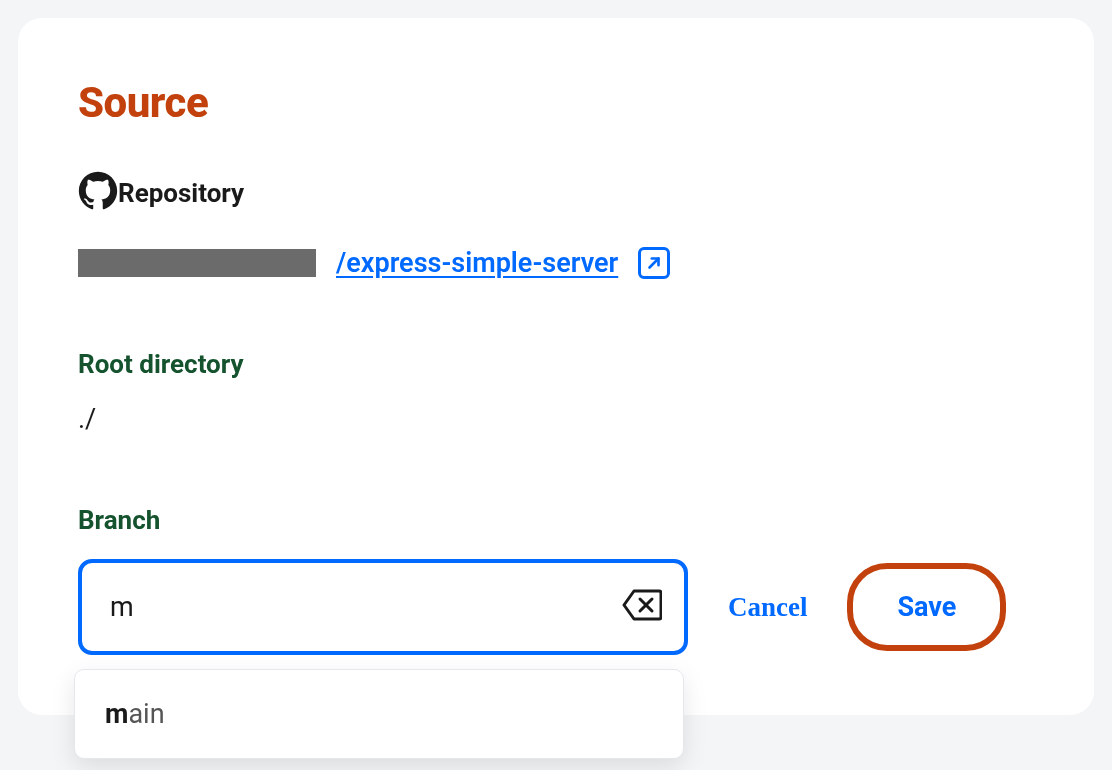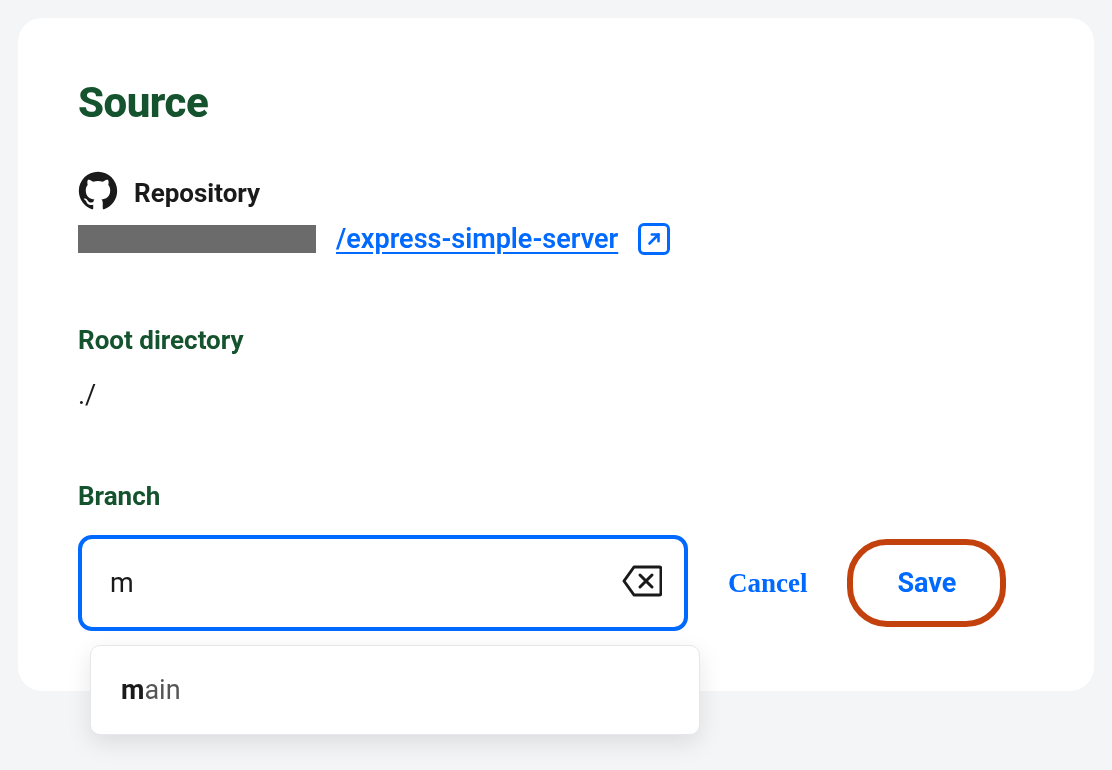--- a/index.html
+++ b/index.html
@@ -17,29 +17,29 @@
     .card {
       background: #fff;
       border-radius: 24px;
       padding: 60px 60px 60px 60px;
       position: relative;
       min-height: 640px;
     }
     .title {
       font-size: 42px;
       font-weight: 800;
-      color: #14532d;
+      color: #c2410c;
       margin-bottom: 44px;
       letter-spacing: -0.5px;
     }
     .label-row {
       display: flex;
       align-items: center;
-      gap: 16px;
-      margin-bottom: 8px;
+      gap: 0;
+      margin-bottom: 32px;
     }
     .github-icon svg {
       width: 40px;
       height: 40px;
     }
     .section-label {
       font-size: 26px;
       font-weight: 700;
       color: #1a1a1a;
     }
@@ -134,21 +134,21 @@
       border-radius: 40px;
       font-size: 27px;
       font-weight: 700;
       color: #0069ff;
       cursor: pointer;
       padding: 22px 44px;
       font-family: inherit;
     }
     .dropdown {
       position: absolute;
-      left: 72px;
+      left: 56px;
       width: 610px;
       background: #fff;
       border: 1px solid #e5e7eb;
       border-radius: 10px;
       box-shadow: 0 8px 24px rgba(0,0,0,0.1);
       margin-top: 14px;
       z-index: 10;
     }
     .dropdown-item {
       padding: 28px 30px;

